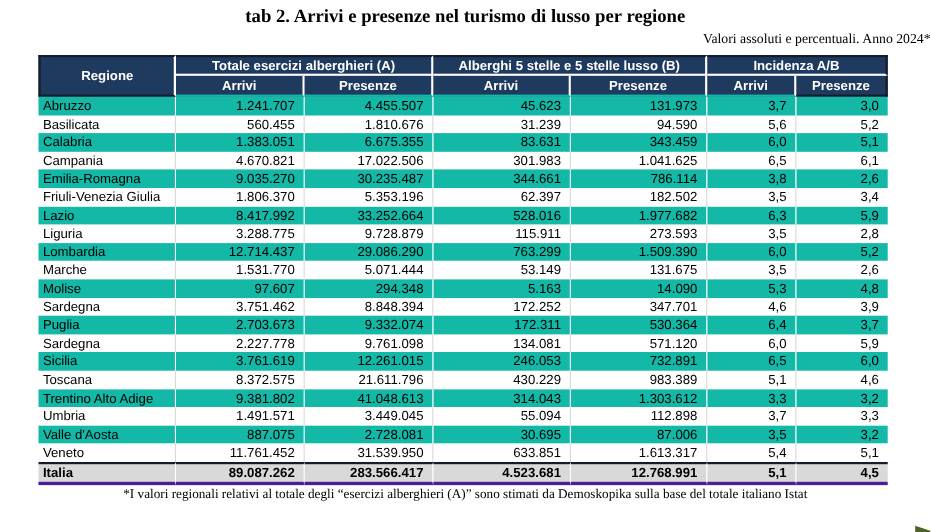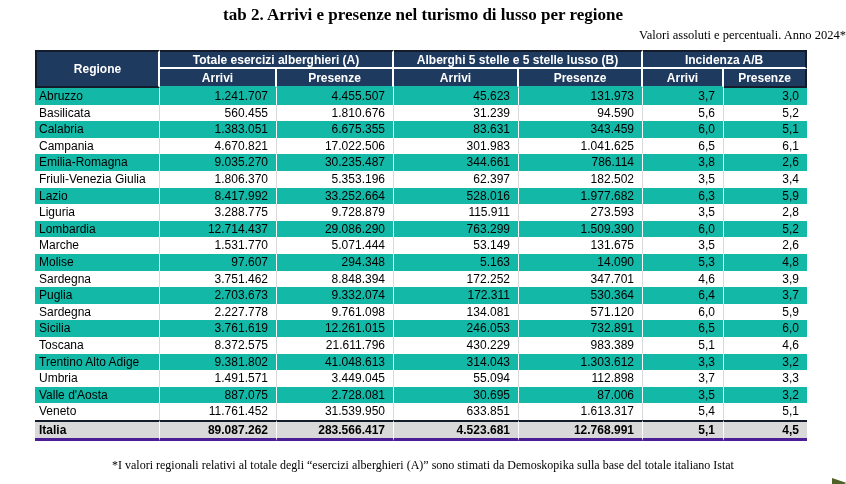--- a/index.html
+++ b/index.html
@@ -34,21 +34,21 @@
   tbody td:last-child { border-right:none; }
   tbody tr.stripe { background:#14b8a6; }
   tbody tr.stripe td { border-right-color:#ffffff; }
   tbody td.region { text-align:left; padding-left:4px; }
   tbody td.num { text-align:right; padding-right:8px; }
   tbody tr.total { background:#d9d9d9; font-weight:bold; }
   tbody tr.total td { border-right-color:#ffffff;
                       border-top:2px solid #141c2b; border-bottom:3px solid #4c1d95; }
 
   .footnote { position:absolute; top:442px; left:0; width:100%; text-align:center;
-              font-family:"Liberation Serif", serif; font-size:12px; line-height:14.5px; color:#000;margin-top:16px; }
+              font-family:"Liberation Serif", serif; font-size:12px; line-height:14.5px; color:#000; }
   .corner-shape { position:absolute; right:-1px; bottom:-4px; width:0; height:0;
                   border-top:5px solid transparent; border-bottom:5px solid transparent;
                   border-left:15px solid #4f6228; }
 </style>
 </head>
 <body>
 
 <div class="page">
 
   <div class="title"><span class="prefix">tab 2. </span><span class="main">Arrivi e presenze nel turismo di lusso per regione</span></div>

